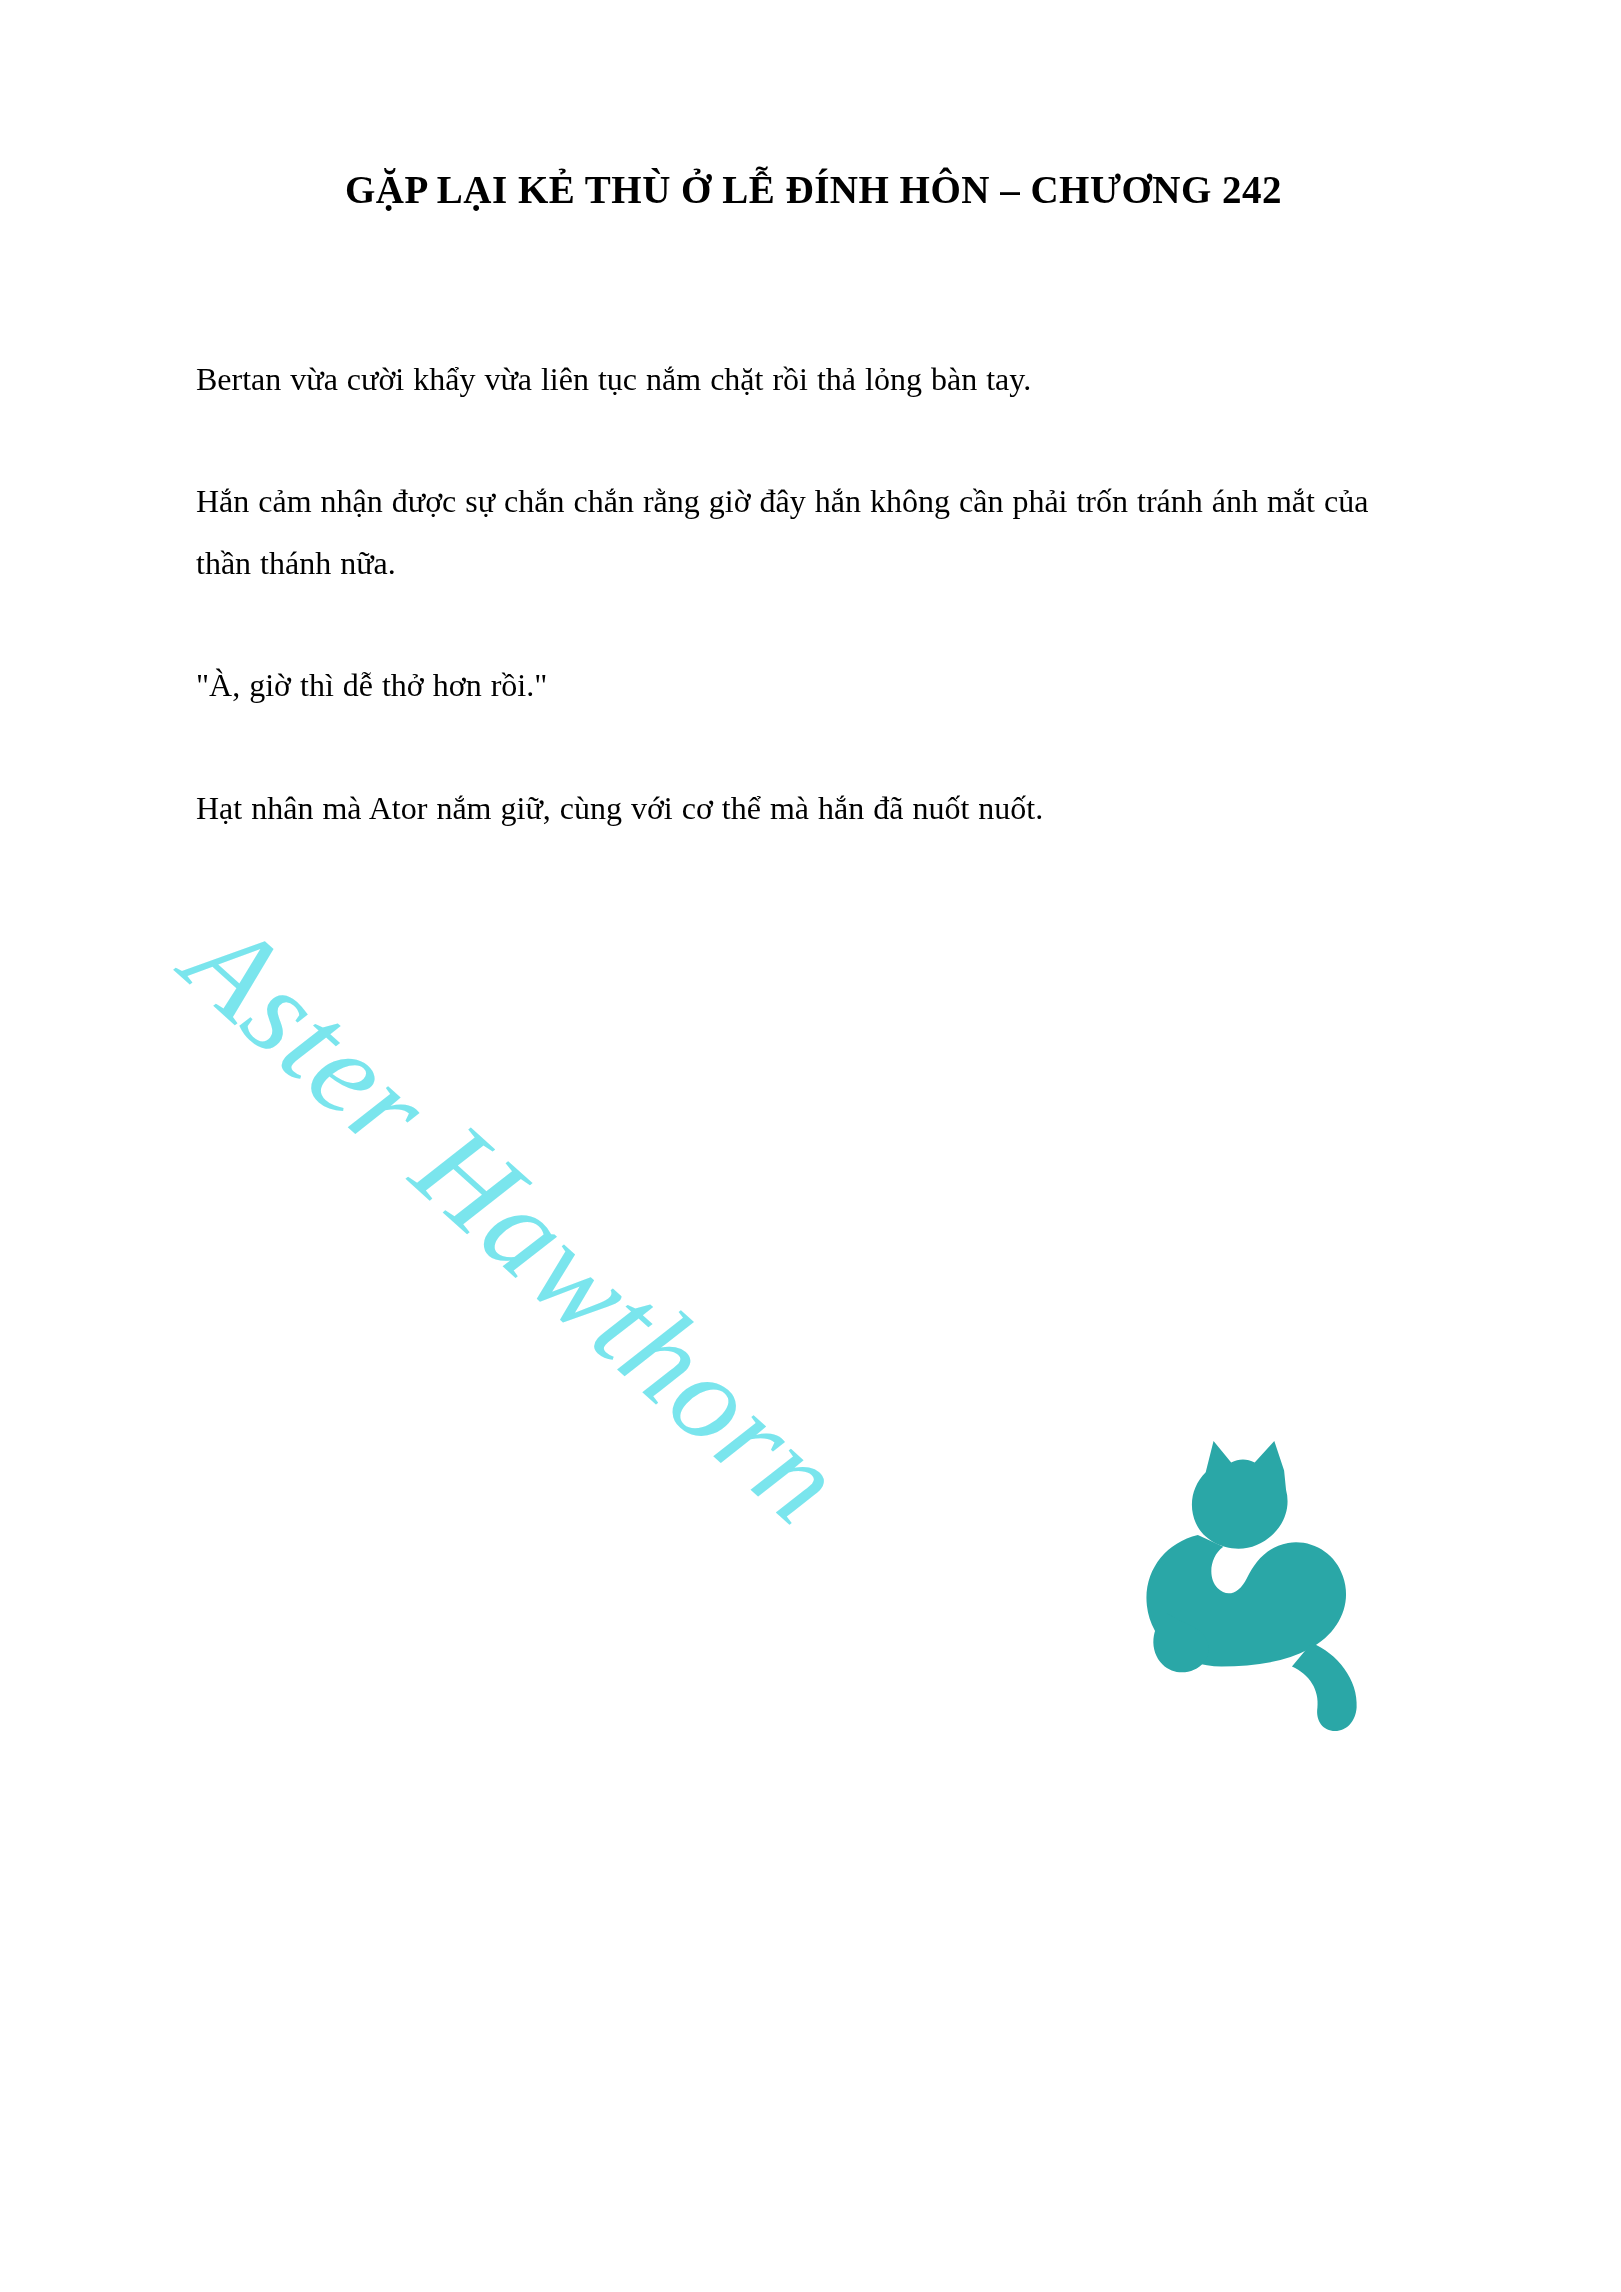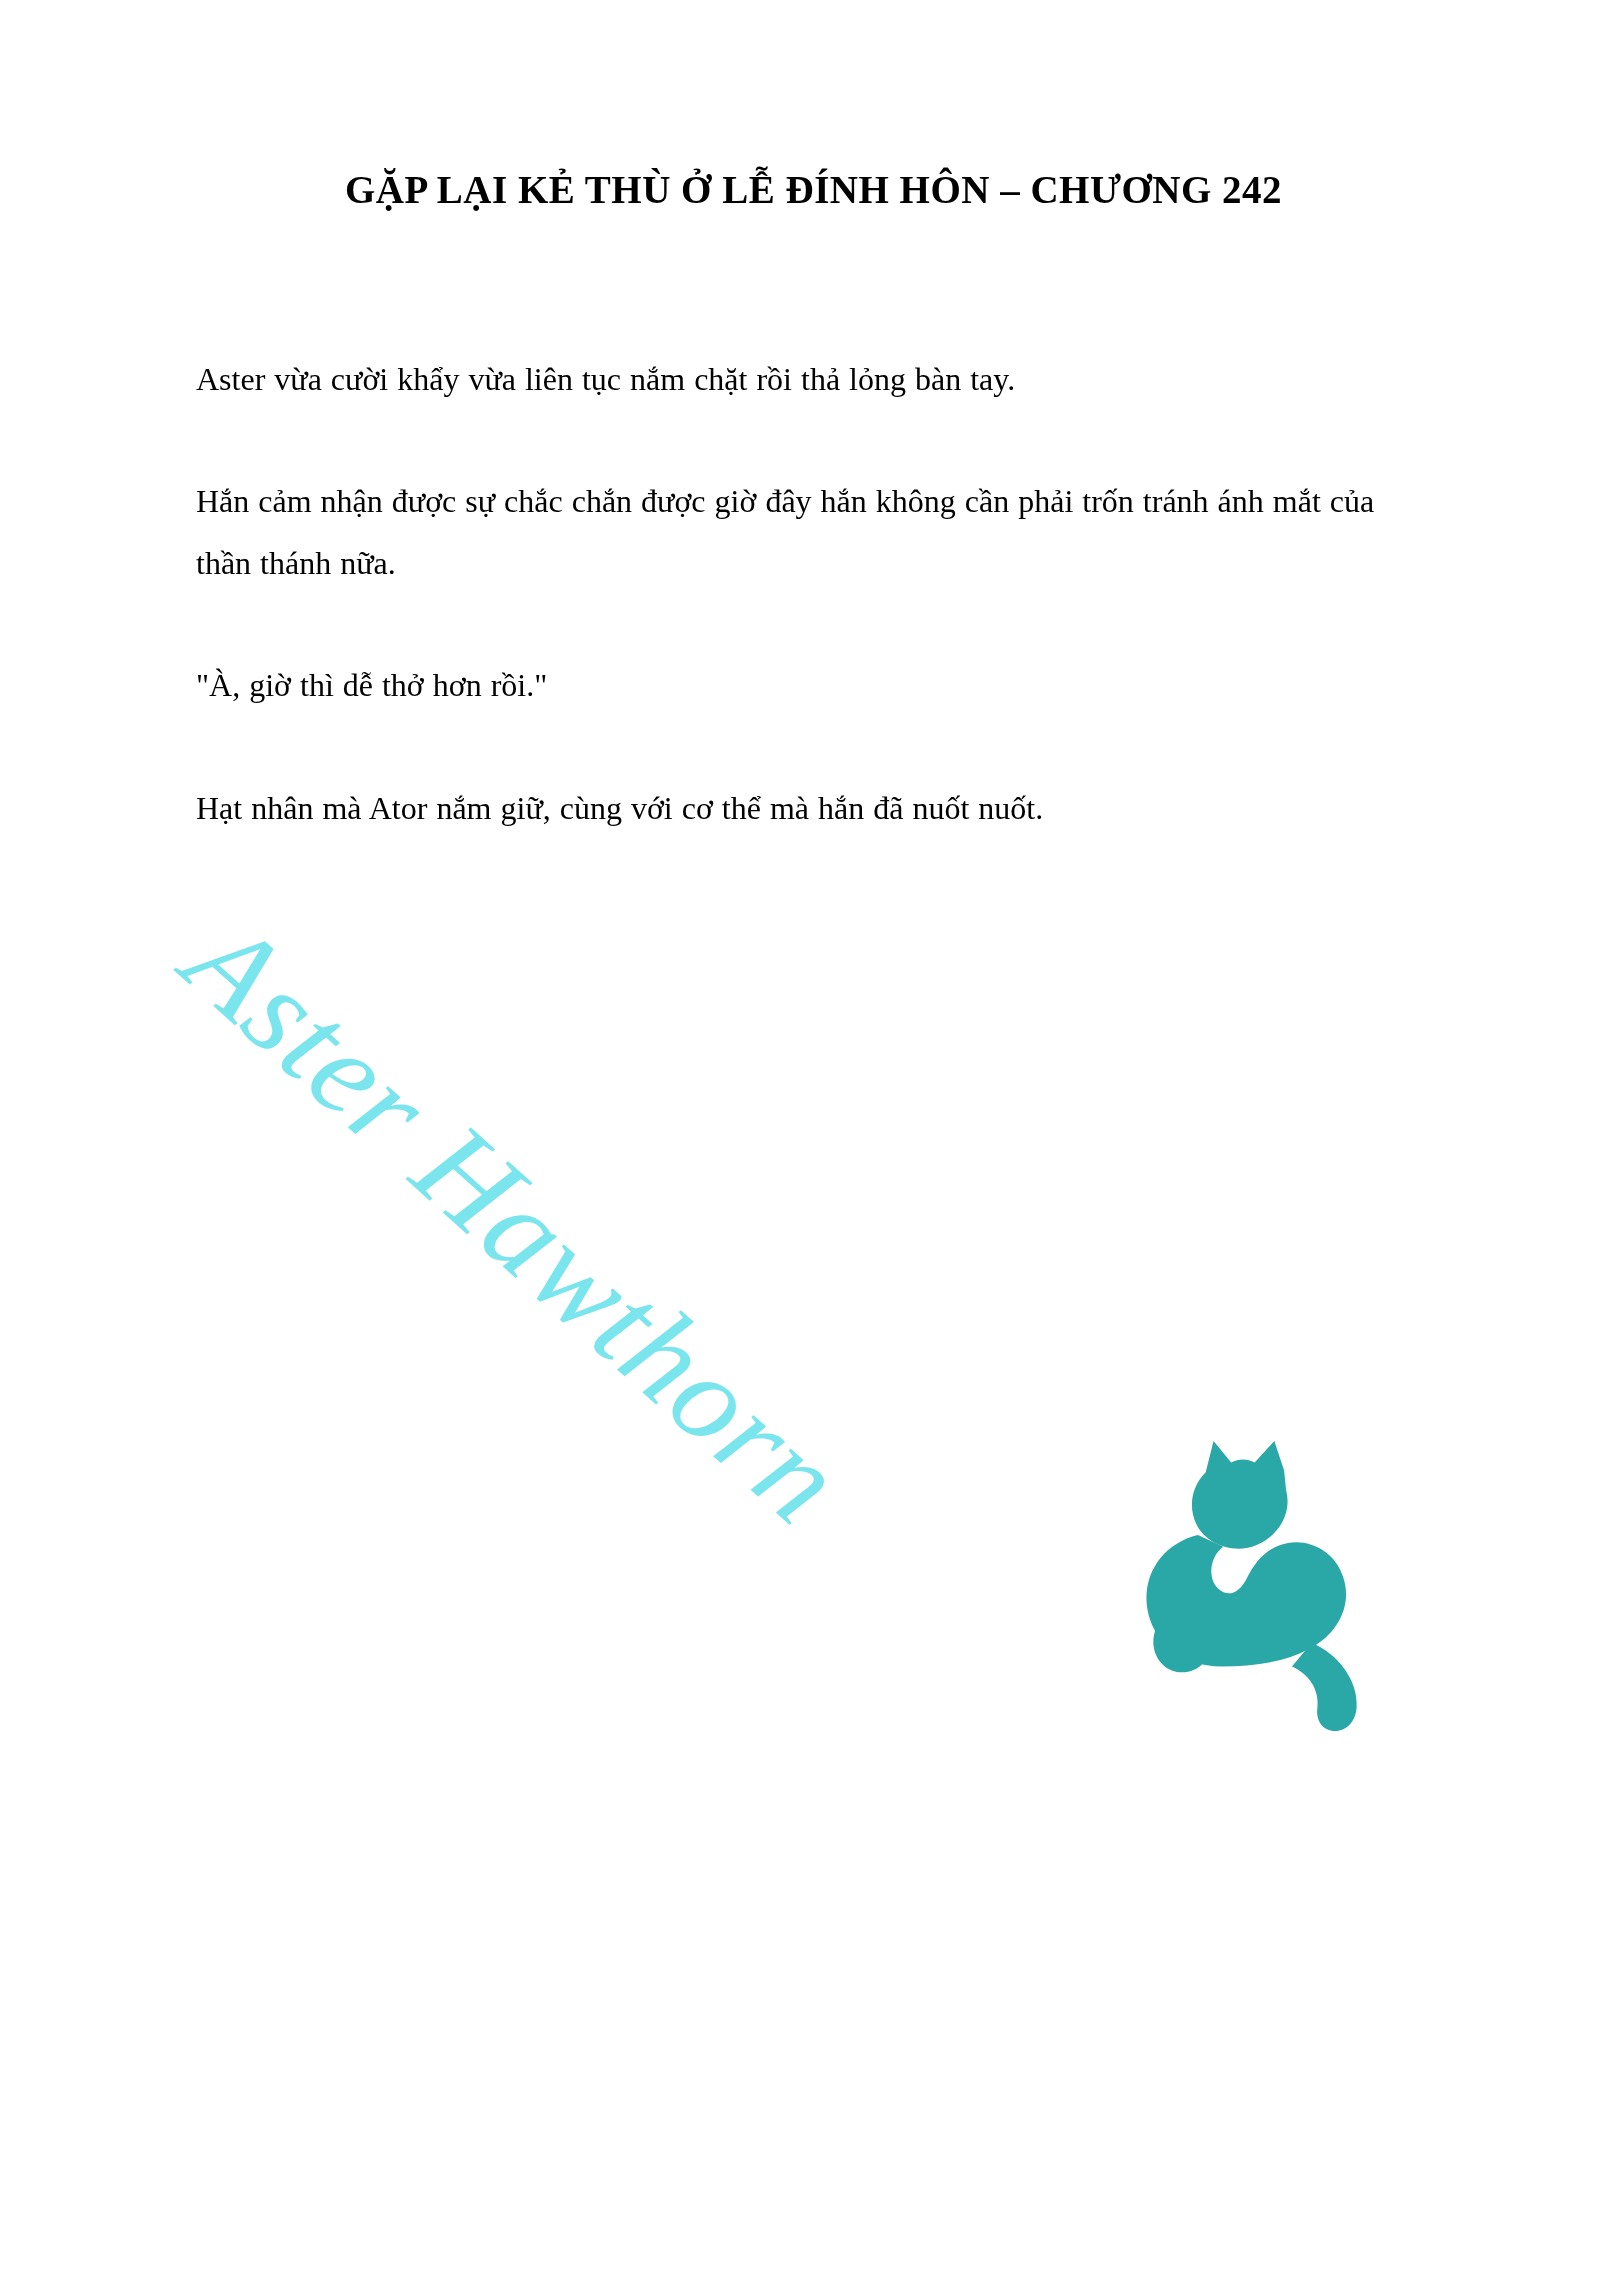--- a/index.html
+++ b/index.html
@@ -97,22 +97,22 @@
 </head>
 <body>
 
 <div class="page">
 
   <div class="content">
 
     <h1 class="doc-title">GẶP LẠI KẺ THÙ Ở LỄ ĐÍNH HÔN – CHƯƠNG 242</h1>
 
     <div class="body-block">
-      <p class="para">Aster vừa cười khẩy vừa liên tục nắm chặt rồi thả lỏng bàn tay.</p>
-      <p class="para">Hắn cảm nhận được sự chắc chắn được giờ đây hắn không cần phải trốn tránh ánh mắt của thần thánh nữa.</p>
+      <p class="para">Bertan vừa cười khẩy vừa liên tục nắm chặt rồi thả lỏng bàn tay.</p>
+      <p class="para">Hắn cảm nhận được sự chắn chắn rằng giờ đây hắn không cần phải trốn tránh ánh mắt của thần thánh nữa.</p>
       <p class="para">"À, giờ thì dễ thở hơn rồi."</p>
       <p class="para">Hạt nhân mà Ator nắm giữ, cùng với cơ thể mà hắn đã nuốt nuốt.</p>
     </div>
 
   </div>
 
   <div class="watermark">
     <div class="watermark-text">Aster Hawthorn</div>
   </div>
 

